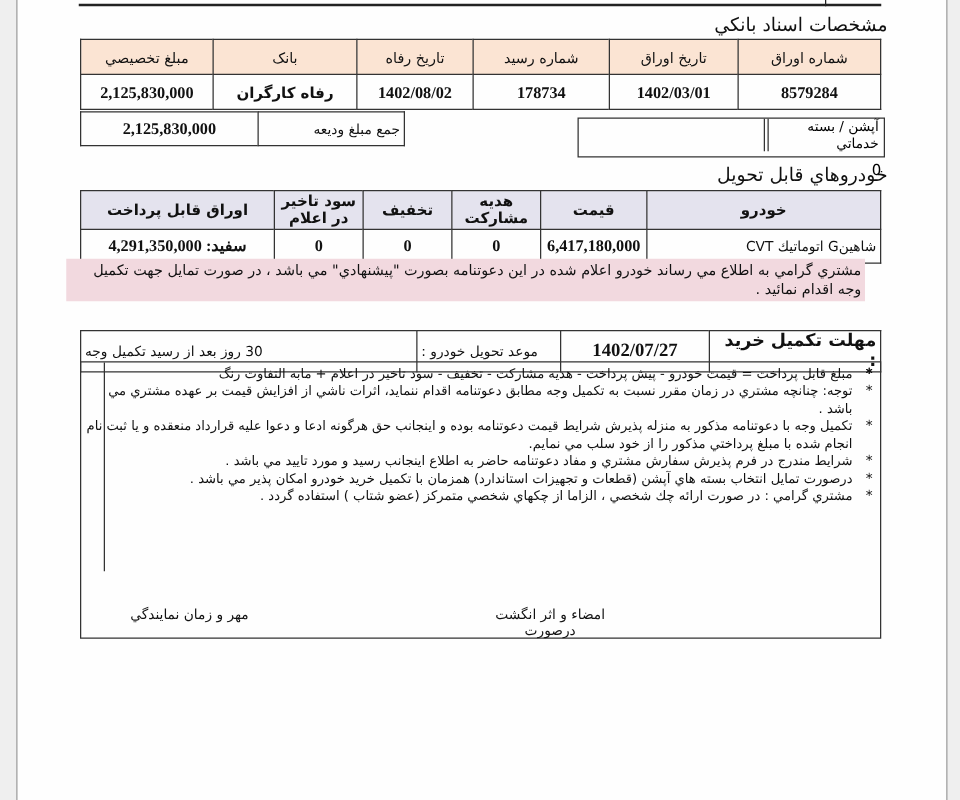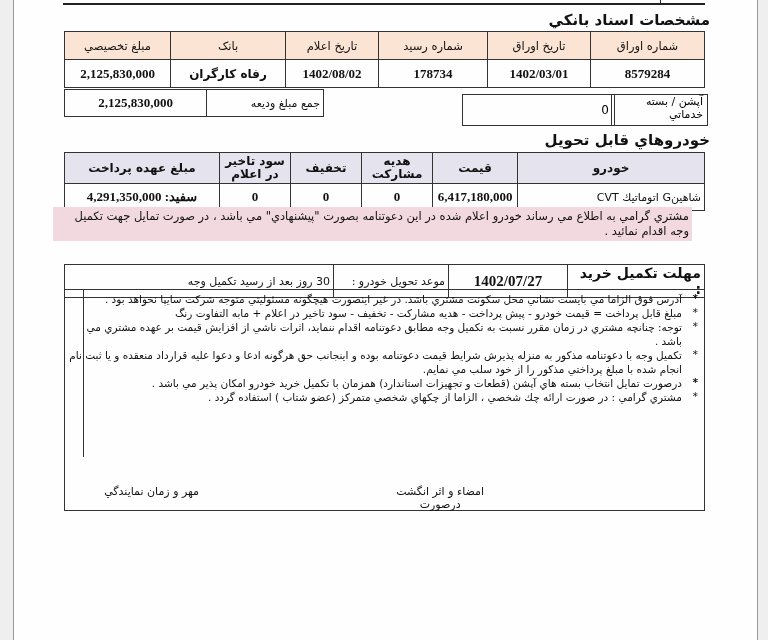--- a/index.html
+++ b/index.html
@@ -1,40 +1,40 @@
 <!DOCTYPE html>
 <html><head>
 <meta charset="utf-8">
 <style>
   html,body{margin:0;padding:0;}
   body{width:768px;height:640px;background:#efefef;position:relative;overflow:hidden;font-family:"DejaVu Sans",sans-serif;}
   .page{position:absolute;left:13px;top:0;width:743px;height:640px;background:#fefefe;border-left:1px solid #9a9a9a;border-right:1px solid #9a9a9a;}
   .topline{position:absolute;left:63px;top:3px;width:642px;height:2px;background:#222;}
   .topv{position:absolute;left:660px;top:0;width:1px;height:5px;background:#222;}
-  .title{position:absolute;right:58px;font-weight:bold;font-size:15px;color:#111;direction:rtl;}
+  .title{position:absolute;right:58px;font-weight:normal;font-size:15px;color:#111;direction:rtl;}
   table{border-collapse:collapse;position:absolute;direction:rtl;}
   td{border:1.5px solid #333;text-align:center;font-size:12px;color:#111;padding:0 3px;}
   .bank{left:64px;top:31px;width:641px;}
   .bank .hd td{background:#fbe4d3;height:27px;font-size:11.5px;}
   .bank .rw td{height:27px;font-weight:bold;font-size:13px;font-family:"Liberation Serif",serif;}
   .bank .rw td.fa{font-family:"DejaVu Sans",sans-serif;font-size:12px;}
   .deposit{left:64px;top:89px;width:260px;}
   .deposit td{height:26px;}
-  .option{position:absolute;left:462px;top:94px;width:244px;height:30px;border:1.5px solid #333;direction:rtl;display:flex;}
+  .option{position:absolute;left:462px;top:94px;width:244px;height:30px;border:1.5px solid #333;direction:rtl;display:flex;flex-direction:column;}
   .option .lab{width:88px;border-left:4px double #333;font-size:11px;text-align:right;padding-right:4px;line-height:13px;}
   .option .val{flex:1;font-size:12px;text-align:right;line-height:30px;padding-right:2px;}
   .cars{left:64px;top:152px;width:641px;}
   .cars .hd td{background:#e4e3ee;height:30px;font-weight:bold;font-size:12px;line-height:13px;}
   .cars .rw td{height:26px;font-weight:bold;font-size:13px;font-family:"Liberation Serif",serif;}
   .notice{position:absolute;left:53px;top:207px;width:639px;height:34px;background:#f2d9df;direction:rtl;font-size:11.5px;line-height:15px;padding:2px 3px;box-sizing:border-box;color:#111;}
   .deadline{left:64px;top:264px;width:641px;}
   .deadline td{height:24px;}
   .deadline .dl-title{font-weight:bold;font-size:14px;text-align:right;}
   .deadline .dl-date{font-weight:bold;font-family:"Liberation Serif",serif;font-size:15px;text-align:center;}
-  .deadline .small{font-size:11px;text-align:right;}
+  .deadline .small{font-size:11px;text-align:left;}
   .terms{position:absolute;left:64px;top:289px;width:641px;height:222px;border:1.5px solid #333;box-sizing:border-box;direction:rtl;}
   .terms .inner{position:absolute;right:0;top:0;width:620px;height:167px;border-left:1.5px solid #333;}
   .term{font-size:10.5px;line-height:14px;color:#111;position:relative;padding-right:22px;}
   .term .bul{position:absolute;right:6px;top:0;font-size:11px;}
   .sig{position:absolute;font-size:11px;color:#111;text-align:center;}
 </style>
 </head>
 <body>
 
 <div class="page"></div>
@@ -42,21 +42,21 @@
 <div class="topv"></div>
 
 <div class="title" style="top:11px;">مشخصات اسناد بانکي</div>
 
 <table class="bank">
   <tbody>
       <tr class="hd">
     <td style="width:107px">شماره اوراق</td>
     <td style="width:96px">تاريخ اوراق</td>
     <td style="width:102px">شماره رسيد</td>
-    <td style="width:86px">تاريخ اعلام</td>
+    <td style="width:86px">تاريخ رفاه</td>
     <td style="width:108px">بانک</td>
     <td>مبلغ تخصيصي</td>
   </tr>
   <tr class="rw">
     <td>8579284</td>
     <td>1402/03/01</td>
     <td>178734</td>
     <td>1402/08/02</td>
     <td class="fa">رفاه کارگران</td>
     <td>2,125,830,000</td>
@@ -81,21 +81,21 @@
 <div class="title" style="top:131px;text-align:right;">خودروهاي قابل تحويل</div>
 
 <table class="cars">
   <tbody>
       <tr class="hd">
     <td style="width:180px">خودرو</td>
     <td style="width:78px">قيمت</td>
     <td style="width:64px">هديه مشارکت</td>
     <td style="width:64px">تخفيف</td>
     <td style="width:64px">سود تاخير در اعلام</td>
-    <td>مبلغ عهده پرداخت</td>
+    <td>اوراق قابل پرداخت</td>
   </tr>
   <tr class="rw">
     <td style="text-align:right;font-family:'DejaVu Sans',sans-serif;font-weight:normal;font-size:11px">شاهينG اتوماتيك CVT</td>
     <td>6,417,180,000</td>
     <td>0</td>
     <td>0</td>
     <td>0</td>
     <td style="">سفيد: 4,291,350,000</td>
   </tr>
 </tbody>
@@ -111,25 +111,25 @@
     <td class="small" style="width:108px">موعد تحويل خودرو :</td>
     <td class="small">30 روز بعد از رسيد تكميل وجه</td>
   </tr>
 </tbody>
   </table>
 
 <div class="terms">
   <div class="inner"></div>
   <div style="position:relative;padding-top:2px;">
     <div class="term"><span class="bul">*</span></div>
-    <div class="term"><span class="bul">*</span><span>آدرس فوق الزاما مي بايست نشاني محل سکونت مشتري باشد. در غير اينصورت هيچگونه مسئوليتي متوجه شرکت سايپا نخواهد بود .</span></div>
+    <div class="term"><span class="bul">*</span></div>
     <div class="term"><span class="bul">*</span><span>مبلغ قابل پرداخت = قيمت خودرو - پيش پرداخت - هديه مشارکت - تخفيف - سود تاخير در اعلام + مابه التفاوت رنگ</span></div>
     <div class="term"><span class="bul">*</span><span>توجه: چنانچه مشتري در زمان مقرر نسبت به تكميل وجه مطابق دعوتنامه اقدام ننمايد، اثرات ناشي از افزايش قيمت بر عهده مشتري مي باشد .</span></div>
     <div class="term"><span class="bul">*</span><span>تكميل وجه با دعوتنامه مذکور به منزله پذيرش شرايط قيمت دعوتنامه بوده و اينجانب حق هرگونه ادعا و دعوا عليه قرارداد منعقده و يا ثبت نام انجام شده با مبلغ پرداختي مذکور را از خود سلب مي نمايم.</span></div>
-    <div class="term"><span class="bul">*</span></div>
+    <div class="term"><span class="bul">*</span><span>شرايط مندرج در فرم پذيرش سفارش مشتري و مفاد دعوتنامه حاضر به اطلاع اينجانب رسيد و مورد تاييد مي باشد .</span></div>
     <div class="term"><span class="bul">*</span><span>درصورت تمايل انتخاب بسته هاي آپشن (قطعات و تجهيزات استاندارد) همزمان با تكميل خريد خودرو امكان پذير مي باشد .</span></div>
     <div class="term"><span class="bul">*</span><span>مشتري گرامي : در صورت ارائه چك شخصي ، الزاما از چكهاي شخصي متمرکز (عضو شتاب ) استفاده گردد .</span></div>
   </div>
   <div class="sig" style="right:220px;top:195px;">
     <div>امضاء و اثر انگشت</div>
     <div>درصورت</div>
   </div>
   <div class="sig" style="right:505px;top:195px;">مهر و زمان نمايندگي</div>
 </div>
 

